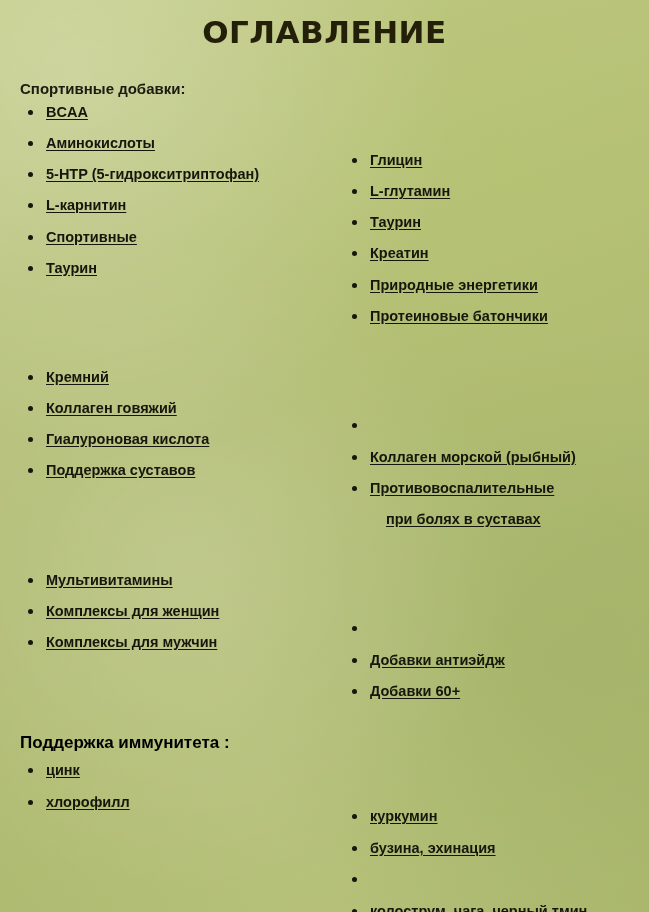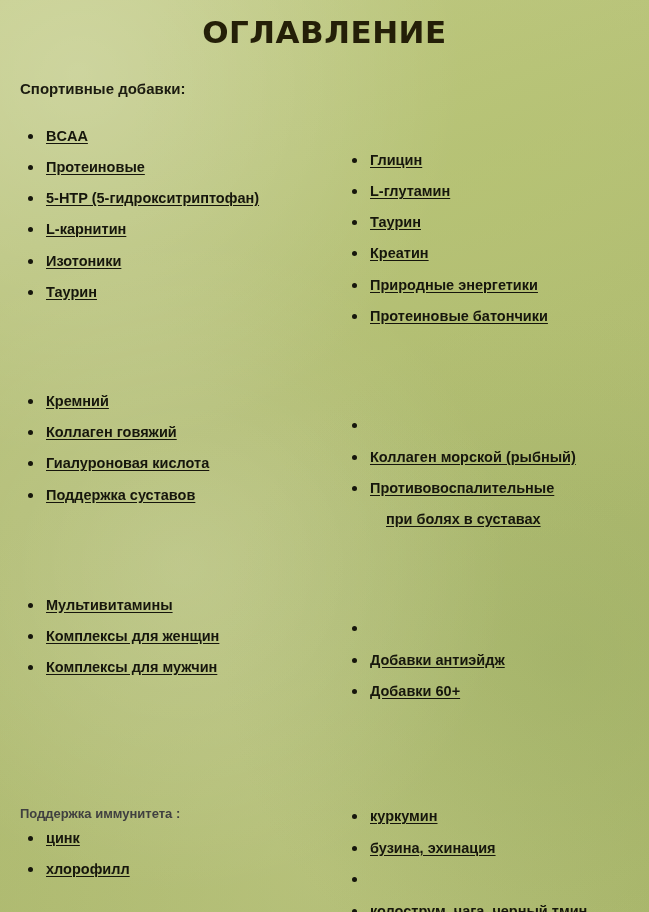--- a/index.html
+++ b/index.html
@@ -39,21 +39,21 @@
     font-family: "DejaVu Sans", sans-serif;
   }
   .section-head {
     font-size: 15px;
     font-weight: bold;
     color: #1b1b10;
     margin: 16px 0 6px 20px;
   }
   .row {
     display: flex;
-    align-items: center;
+    align-items: flex-start;
   }
   .col-left {
     width: 330px;
     flex: 0 0 330px;
     box-sizing: border-box;
     padding-left: 20px;
   }
   .col-right {
     width: 319px;
     flex: 0 0 319px;
@@ -94,43 +94,43 @@
   }
   li.item.cont {
     padding-left: 42px;
   }
   .blank {
     height: 13px;
   }
   .spacer-lg { height: 30px; }
   .spacer-md { height: 20px; }
   .immune-head {
-    font-size: 13px;
-    font-weight: bold;
-    color: #404040;
+    font-size: 17px;
+    font-weight: bold;
+    color: #000000;
     margin: 0 0 8px 20px;
   }
 </style>
 </head>
 <body>
 
 <div class="page">
 
   <h1 class="doc-title">ОГЛАВЛЕНИЕ</h1>
 
   <div class="section-head">Спортивные добавки:</div>
 
   <div class="row">
     <div class="col-left">
       <ul class="list">
         <li class="item"><span class="u">BCAA</span></li>
-        <li class="item"><span class="u">Протеиновые</span></li>
+        <li class="item"><span class="u">Аминокислоты</span></li>
         <li class="item"><span class="u">5-HTP (5-гидрокситриптофан)</span></li>
         <li class="item"><span class="u">L-карнитин</span></li>
-        <li class="item"><span class="u">Изотоники</span></li>
+        <li class="item"><span class="u">Спортивные</span></li>
         <li class="item"><span class="u">Таурин</span></li>
       </ul>
     </div>
     <div class="col-right">
       <ul class="list">
         <li class="item"><span class="u">Глицин</span></li>
         <li class="item"><span class="u">L-глутамин</span></li>
         <li class="item"><span class="u">Таурин</span></li>
         <li class="item"><span class="u">Креатин</span></li>
         <li class="item"><span class="u">Природные энергетики</span></li>

